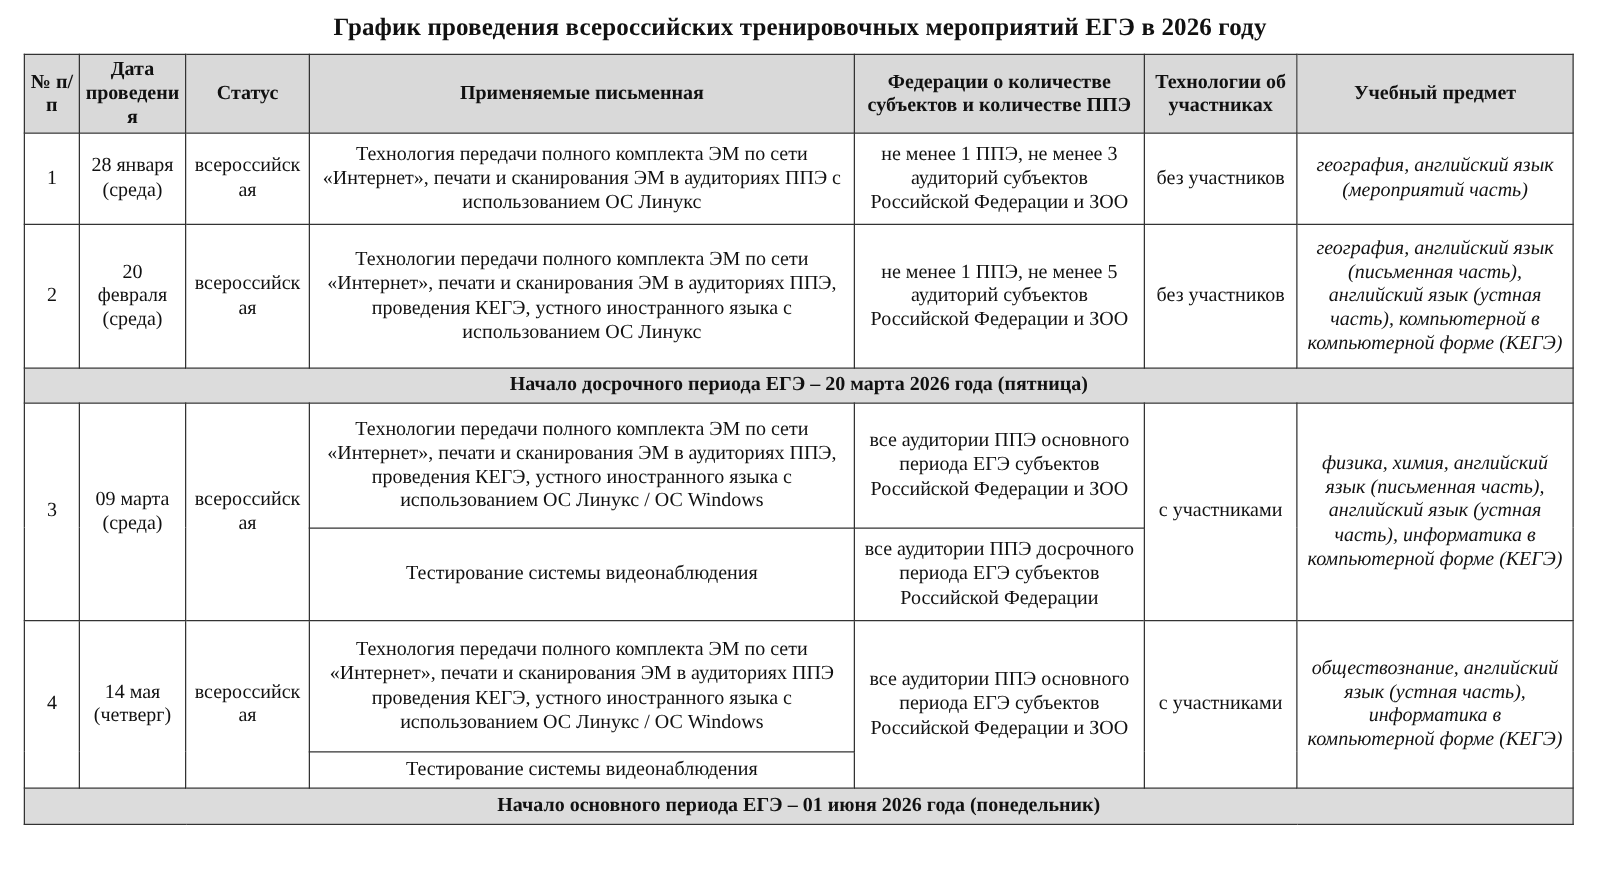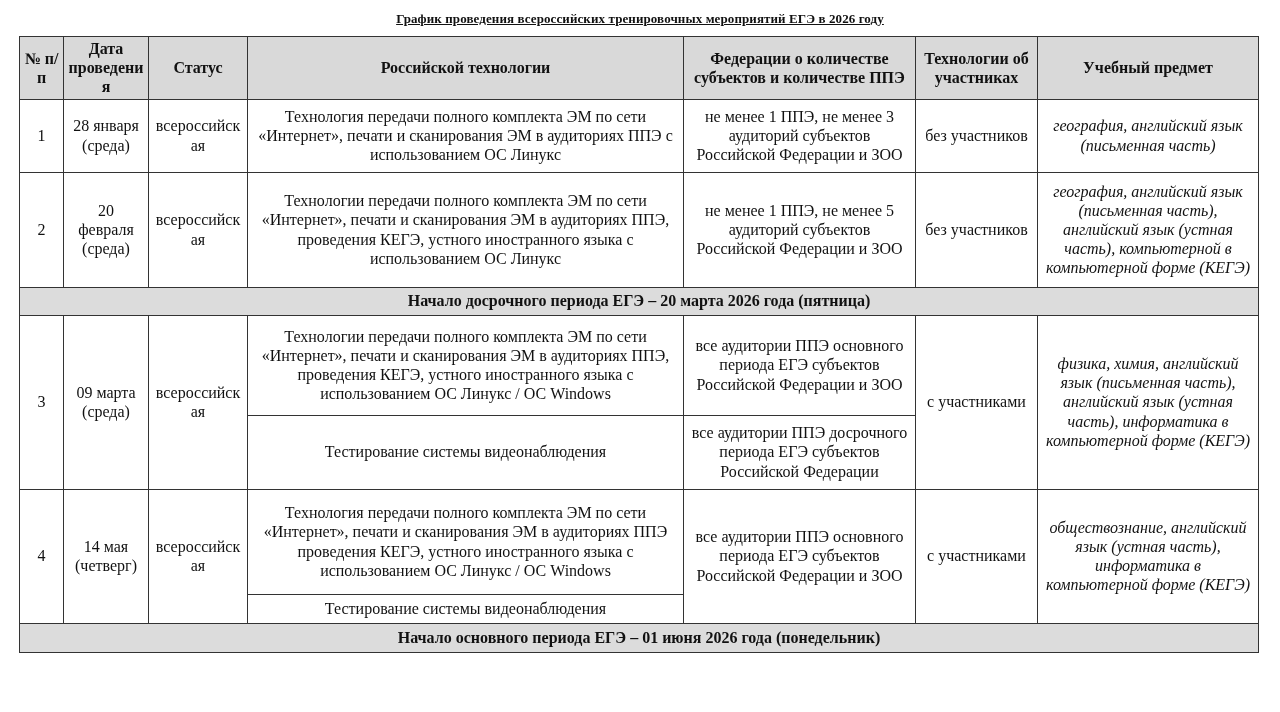--- a/index.html
+++ b/index.html
@@ -14,23 +14,22 @@
   .page {
     width: 1280px;
     height: 712px;
     overflow: hidden;
     position: relative;
   }
   .doc-title {
     margin: 11px 20px 9px 20px;
     text-align: center;
     font-weight: bold;
-    font-size: 13px;
+    font-size: 20px;
     letter-spacing: 0.1px;
-    text-decoration: underline;
   }
   table.schedule {
     border-collapse: collapse;
     table-layout: fixed;
     width: 1239px;
     margin-left: 19px;
   }
   table.schedule td, table.schedule th {
     border: 1px solid #333333;
     font-size: 16px;
@@ -75,37 +74,37 @@
       <col style="width:232px">
       <col style="width:122px">
       <col style="width:221px">
     </colgroup>
 
     <thead>
       <tr style="height:57px">
         <th>№ п/п</th>
         <th>Дата проведения</th>
         <th>Статус</th>
-        <th>Российской технологии</th>
+        <th>Применяемые письменная</th>
         <th>Федерации о количестве субъектов и количестве ППЭ</th>
         <th>Технологии об участниках</th>
         <th>Учебный предмет</th>
       </tr>
     </thead>
 
     <tbody>
 
       <tr style="height:73px">
         <td>1</td>
         <td>28 января (среда)</td>
         <td>всероссийская</td>
         <td class="tech">Технология передачи полного комплекта ЭМ по сети «Интернет», печати и сканирования ЭМ в аудиториях ППЭ с использованием ОС Линукс</td>
         <td>не менее 1 ППЭ, не менее 3 аудиторий субъектов Российской Федерации и ЗОО</td>
         <td>без участников</td>
-        <td class="subject">география, английский язык (письменная часть)</td>
+        <td class="subject">география, английский язык (мероприятий часть)</td>
       </tr>
 
       <tr style="height:115px">
         <td>2</td>
         <td>20 февраля (среда)</td>
         <td>всероссийская</td>
         <td class="tech">Технологии передачи полного комплекта ЭМ по сети «Интернет», печати и сканирования ЭМ в аудиториях ППЭ, проведения КЕГЭ, устного иностранного языка с использованием ОС Линукс</td>
         <td>не менее 1 ППЭ, не менее 5 аудиторий субъектов Российской Федерации и ЗОО</td>
         <td>без участников</td>
         <td class="subject">география, английский язык (письменная часть), английский язык (устная часть), компьютерной в компьютерной форме (КЕГЭ)</td>

